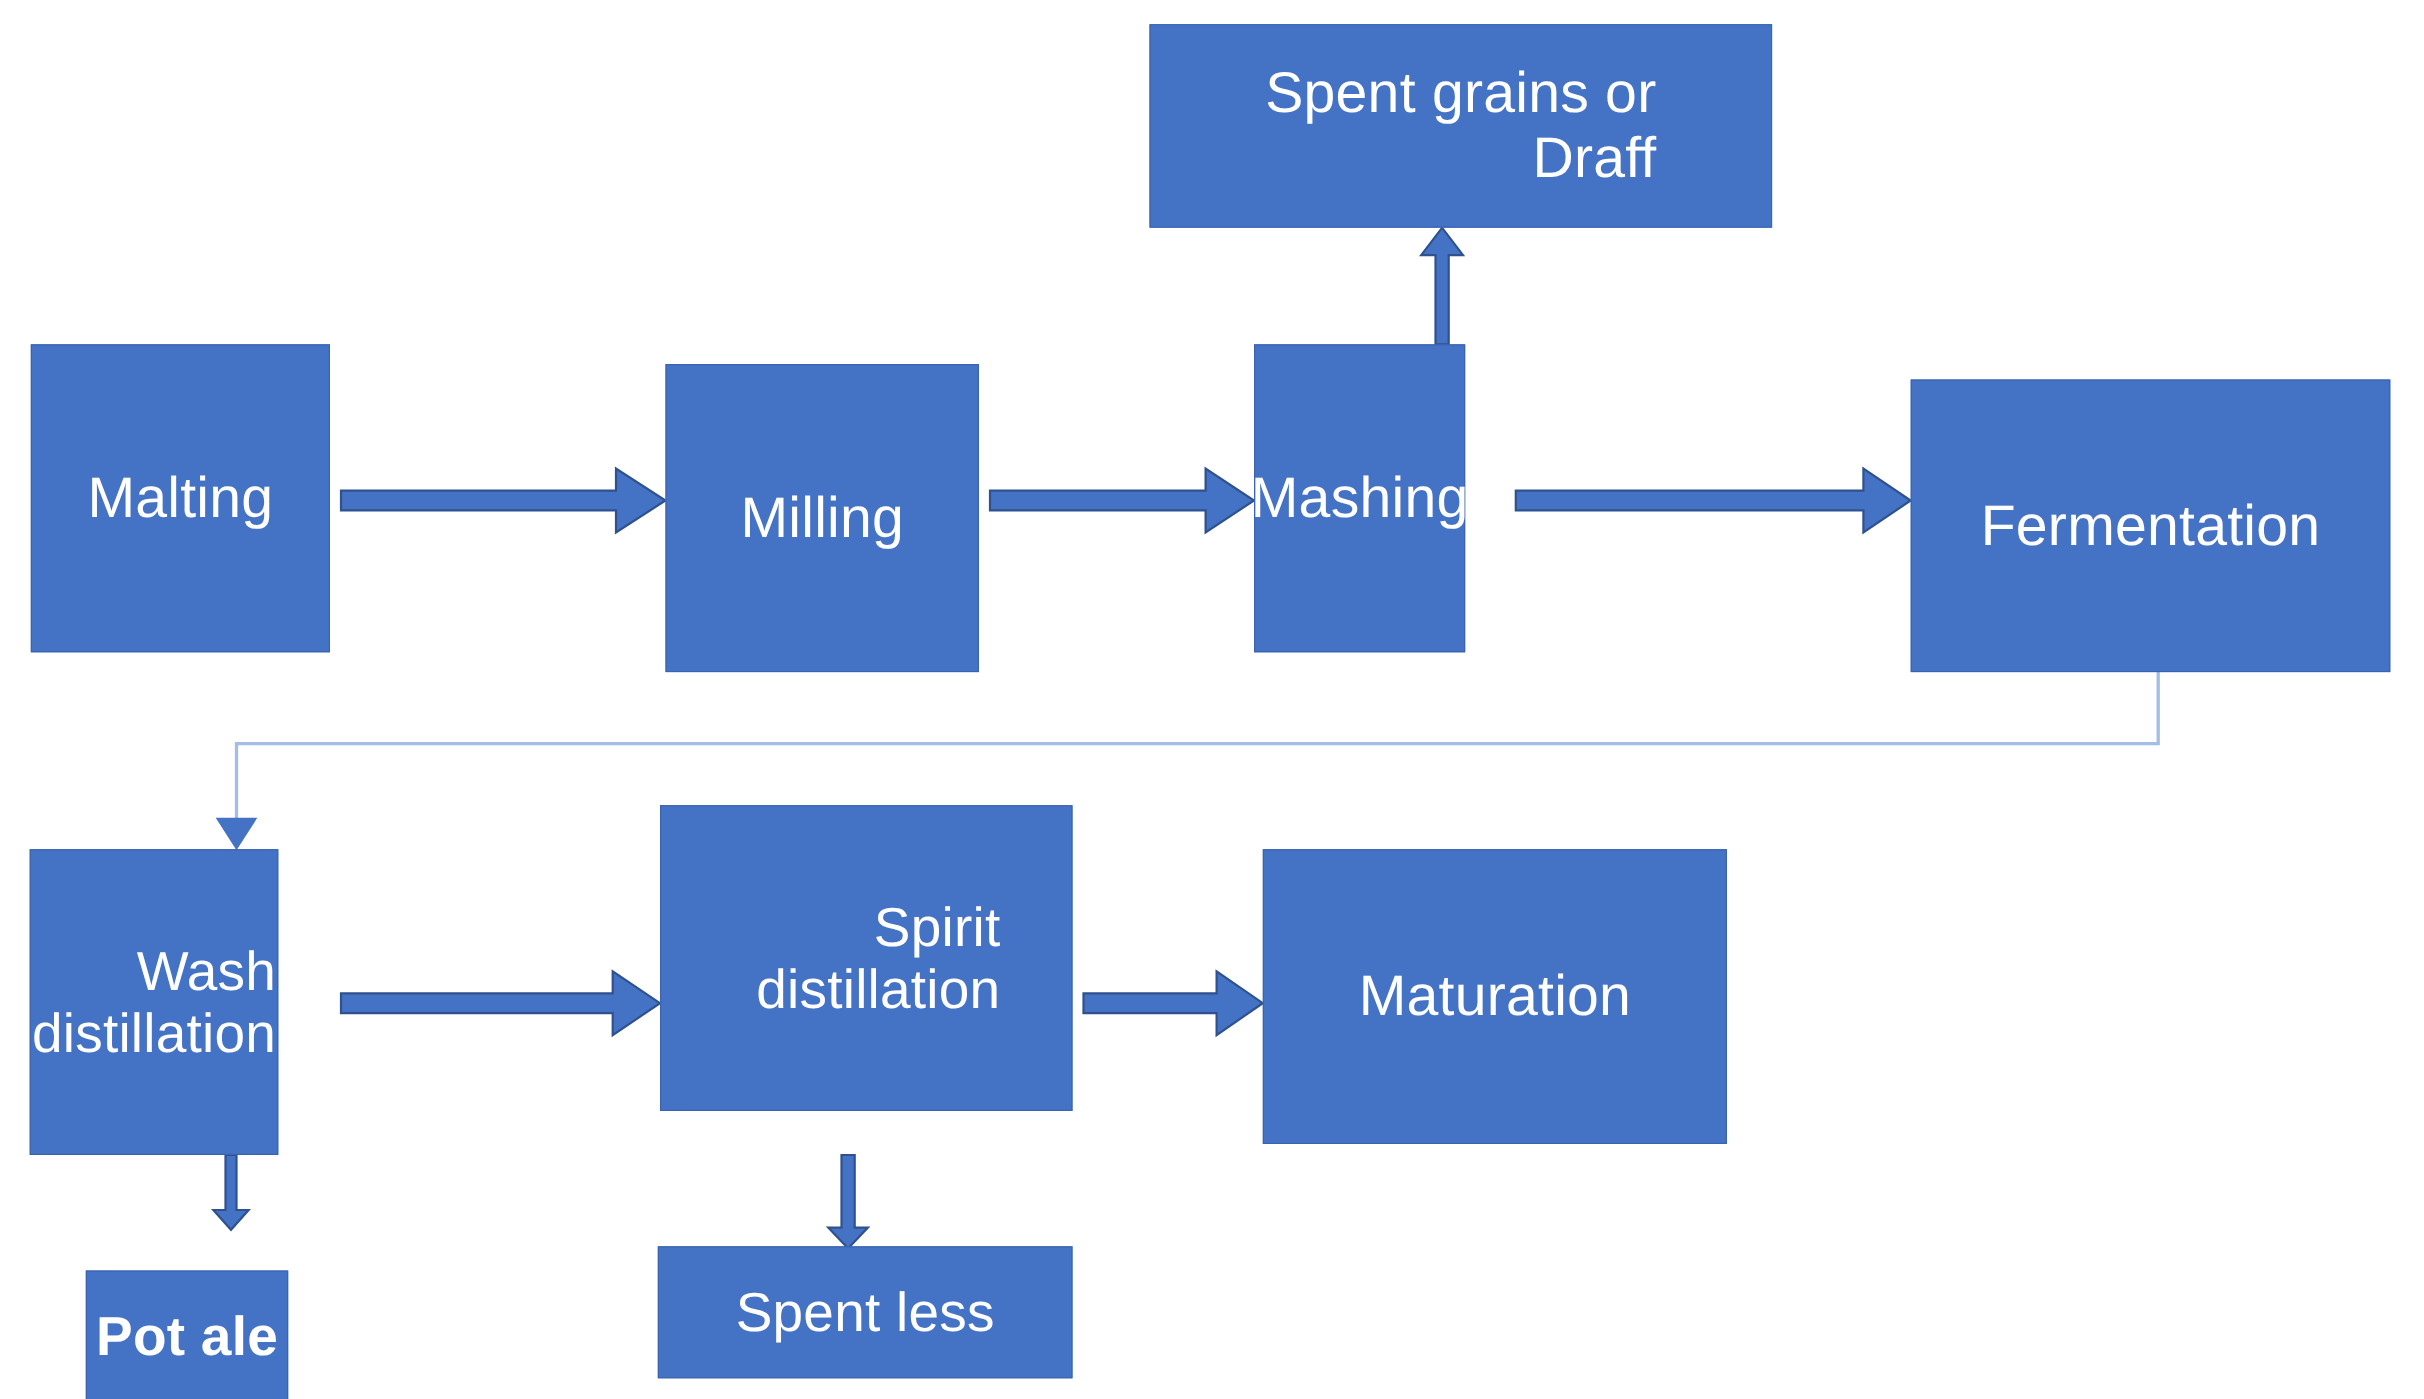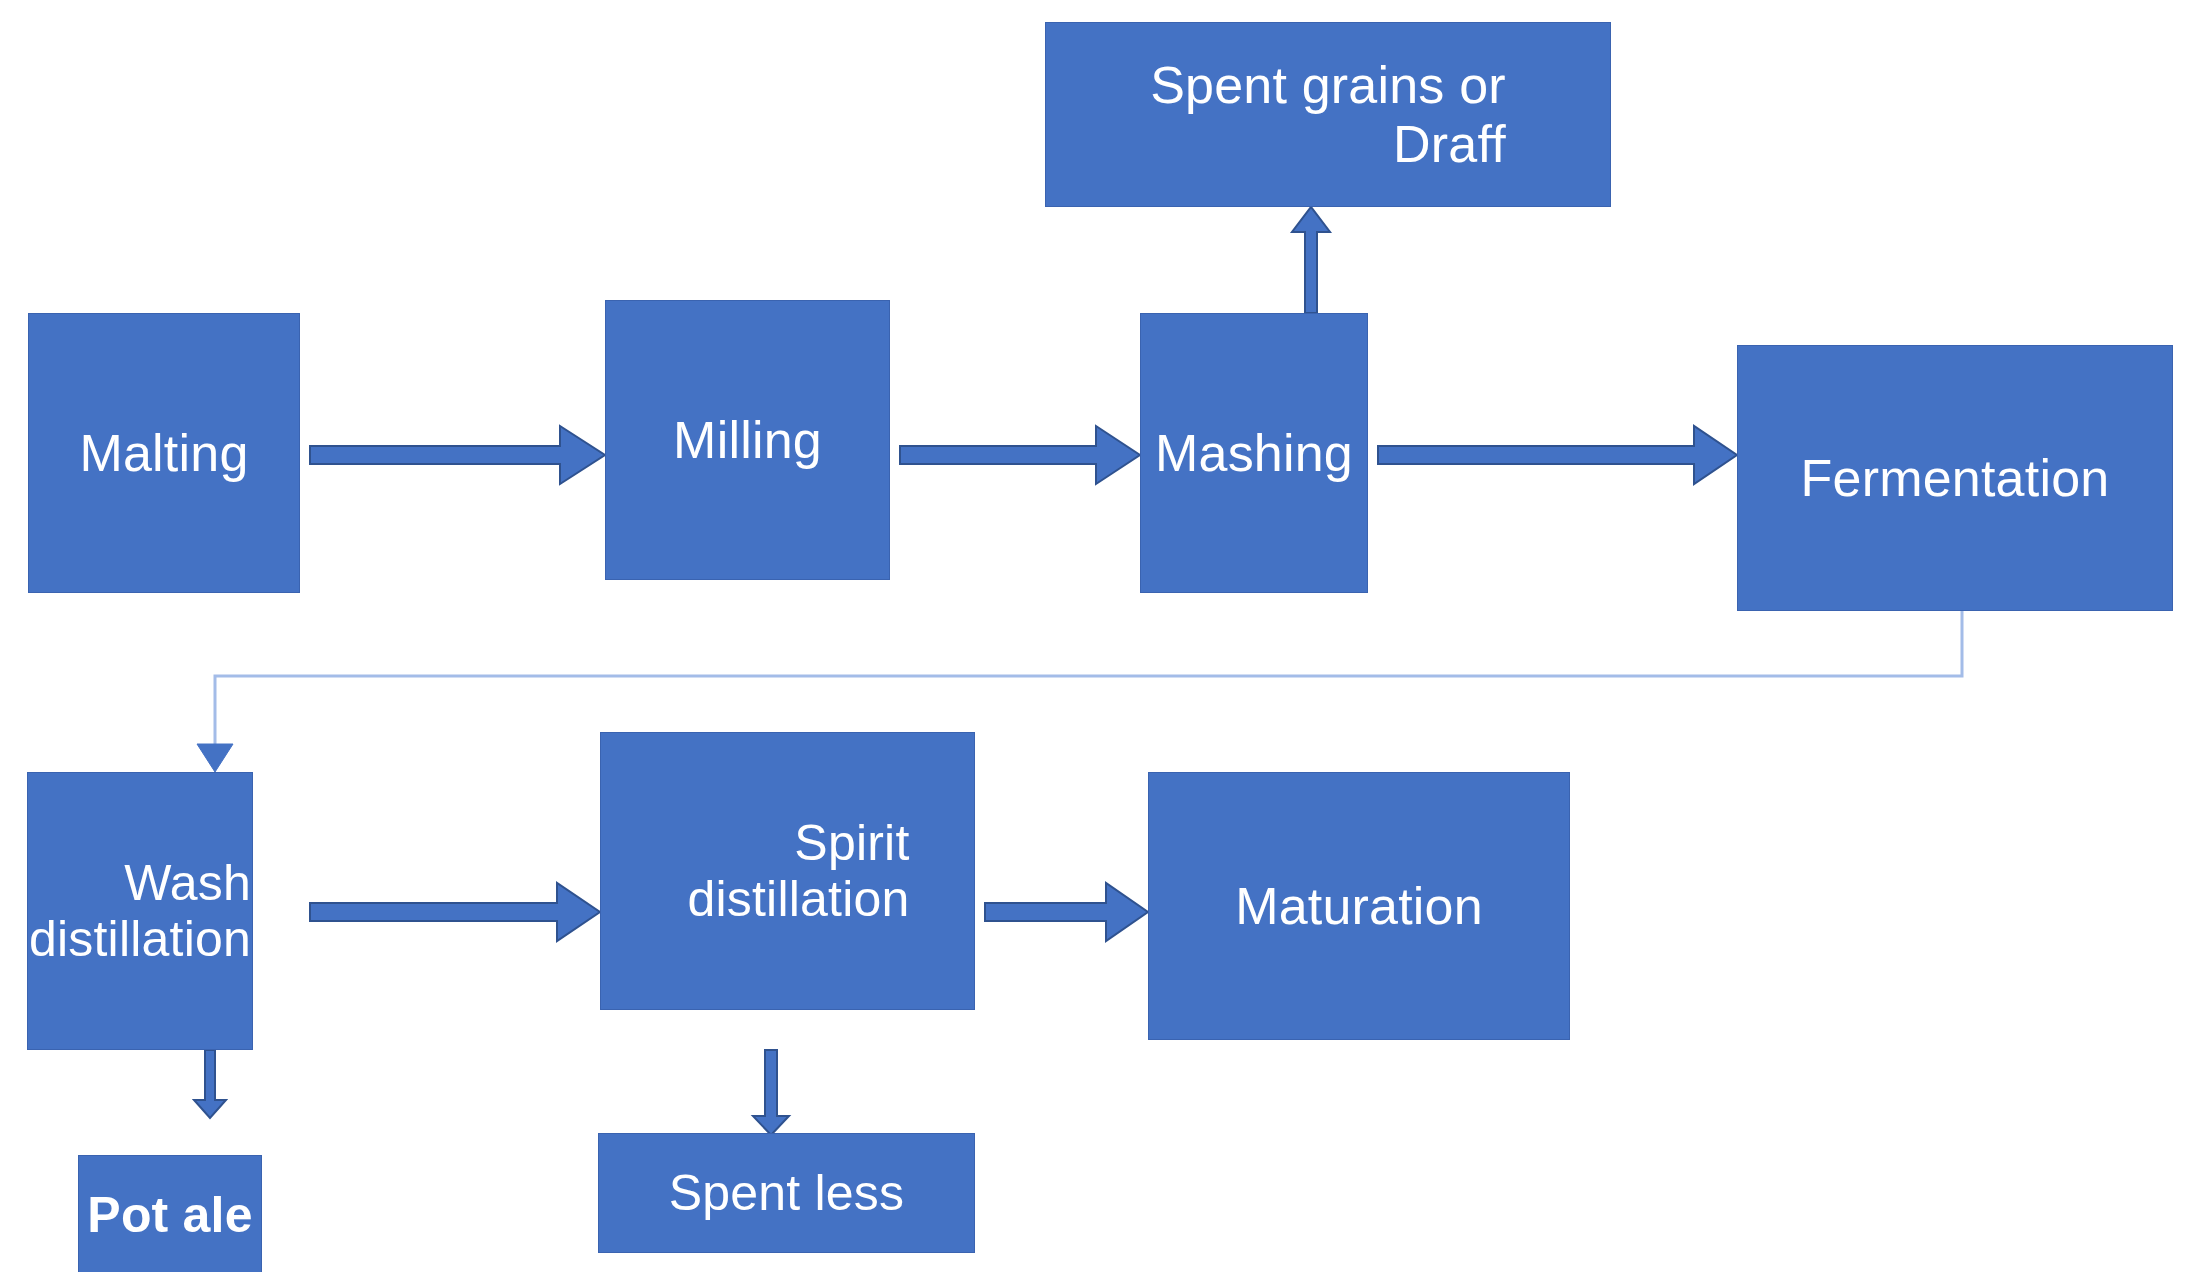--- a/index.html
+++ b/index.html
@@ -84,22 +84,22 @@
     <polygon class="thick-arrow" points="205,1050 215,1050 215,1100 226,1100 210,1118 194,1100 205,1100"></polygon>
 
     <polygon class="thick-arrow" points="765,1050 777,1050 777,1116 789,1116 771,1135 753,1116 765,1116"></polygon>
 
   </svg>
 
   <div id="node-layer">
       <div class="node size-lg" style="left: 1045px; top: 22px; width: 566px; height: 185px;">Spent grains or
 Draff</div>
       <div class="node size-lg" style="left: 28px; top: 313px; width: 272px; height: 280px;">Malting</div>
-      <div class="node size-lg" style="left: 605px; top: 300px; width: 285px; height: 280px;">Milling</div>
-      <div class="node size-lg" style="left: 1140px; top: 313px; width: 228px; height: 280px;">Mashing</div>
+      <div class="node size-lg" style="left: 605px; top: 331px; width: 285px; height: 280px;">Milling</div>
+      <div class="node size-lg" style="left: 1140px; top: 313px; width: 192px; height: 280px;">Mashing</div>
       <div class="node size-lg" style="left: 1737px; top: 314px; width: 436px; height: 266px; margin-top: 31px;">Fermentation</div>
       <div class="node size-md" style="left: 27px; top: 772px; width: 226px; height: 278px;">Wash
 distillation</div>
       <div class="node size-md" style="left: 600px; top: 732px; width: 375px; height: 278px; padding-left: 22px;">Spirit
 distillation</div>
       <div class="node size-lg" style="left: 1148px; top: 772px; width: 422px; height: 268px;">Maturation</div>
       <div class="node size-md" style="left: 78px; top: 1155px; width: 184px; height: 120px; font-weight: bold;">Pot ale</div>
       <div class="node size-md" style="left: 598px; top: 1133px; width: 377px; height: 120px;">Spent less</div>
     </div>
 

